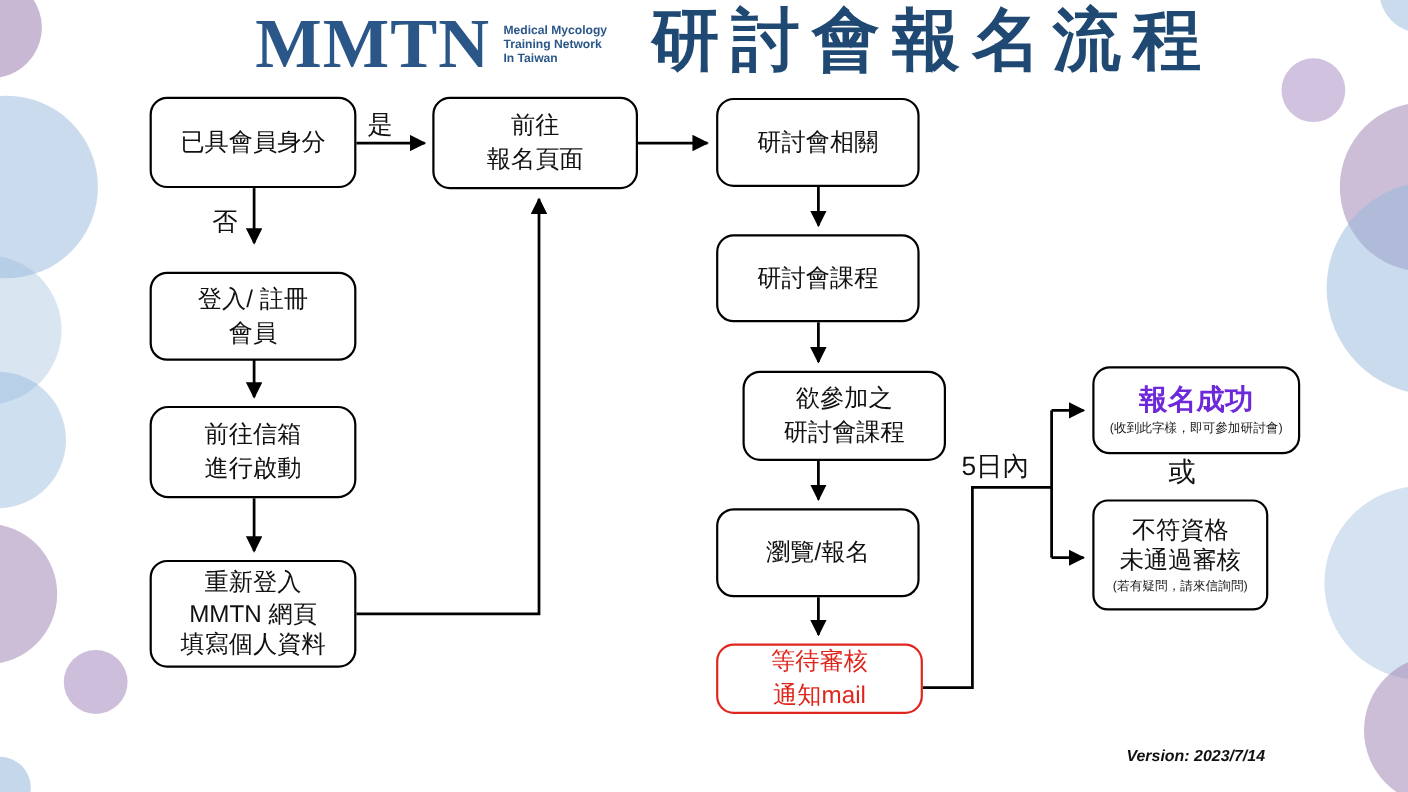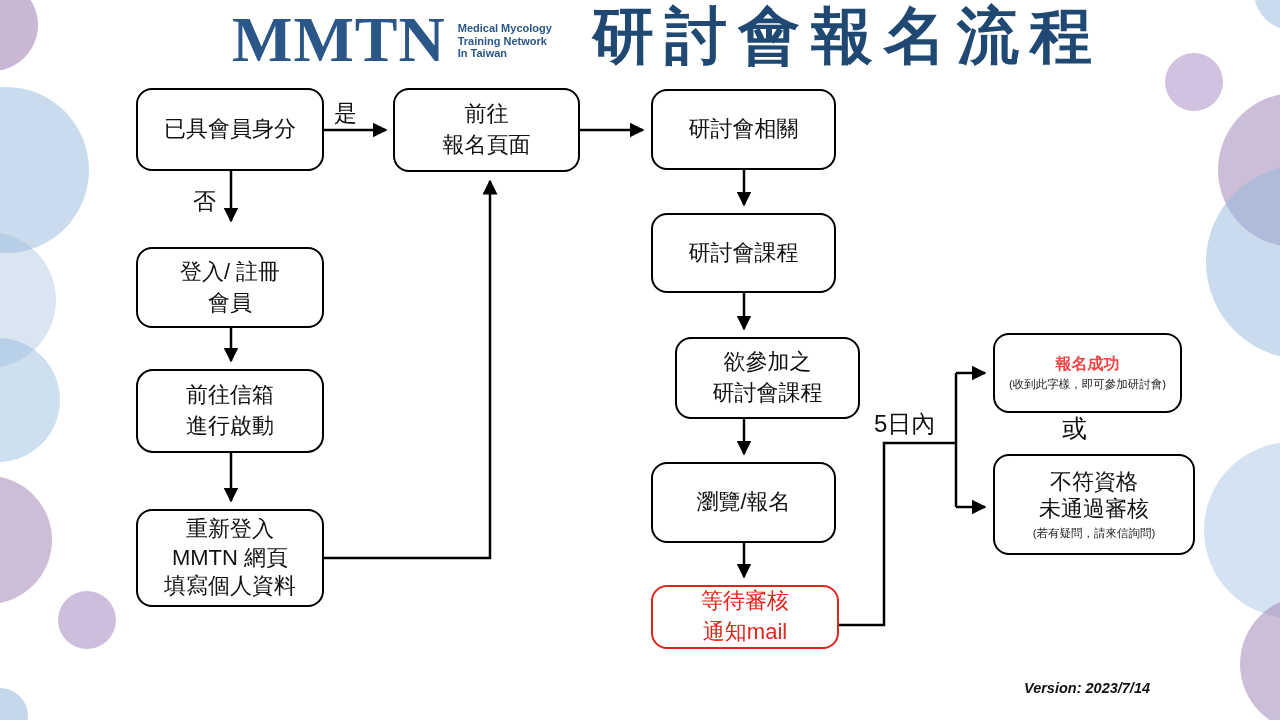--- a/index.html
+++ b/index.html
@@ -24,21 +24,21 @@
     font-size:62px;font-weight:bold;color:#1F4973;letter-spacing:11px;white-space:nowrap;
   }
   
   .node{
     position:absolute;background:#fff;border:2.5px solid #000;border-radius:16px;
     display:flex;flex-direction:column;align-items:center;justify-content:center;
     text-align:center;font-size:22px;line-height:1.4;white-space:pre-line;z-index:3;
     box-sizing:border-box;
   }
   .node.red{border-color:#E0261C;color:#E0261C;}
-  .success-title{font-weight:bold;color:#ef4444;font-size:16px;line-height:1.2;}
+  .success-title{font-weight:bold;color:#6d28d9;font-size:26px;line-height:1.2;}
   .fail-title{font-size:22px;line-height:1.25;white-space:pre-line;}
   .note{font-size:11.5px;color:#1a1a1a;white-space:nowrap;margin-top:2px;}
   .edge-label{position:absolute;font-size:23px;color:#111;z-index:3;white-space:nowrap;}
   .version{
     position:absolute;left:1024px;top:680px;z-index:3;
     font-size:14.5px;font-style:italic;font-weight:bold;color:#111;
   }
 </style>
 </head>
 <body>
@@ -107,21 +107,21 @@
   <div class="node" style="left:651px;top:337px;width:185px;height:82px;margin-left:24px;">欲參加之
 研討會課程</div>
   <div class="node" style="left:651px;top:462px;width:185px;height:81px;">瀏覽/報名</div>
   <div class="node red" style="left:651px;top:585px;width:188px;height:64px;">等待審核
 通知mail</div>
 
   <div class="node" style="left:993px;top:333px;width:189px;height:80px;">
     <div class="success-title">報名成功</div>
     <div class="note">(收到此字樣，即可參加研討會)</div>
   </div>
-  <div class="node" style="left:993px;top:454px;width:202px;height:101px;">
+  <div class="node" style="left:993px;top:454px;width:160px;height:101px;border-radius:14px;">
     <div class="fail-title">不符資格
 未通過審核</div>
     <div class="note">(若有疑問，請來信詢問)</div>
   </div>
 
   <div class="edge-label" style="left:334px;top:98px;">是</div>
   <div class="edge-label" style="left:193px;top:186px;">否</div>
   <div class="edge-label" style="left:874px;top:408px;font-size:24px;">5日內</div>
   <div class="edge-label" style="left:1062px;top:412px;font-size:25px;">或</div>
 

